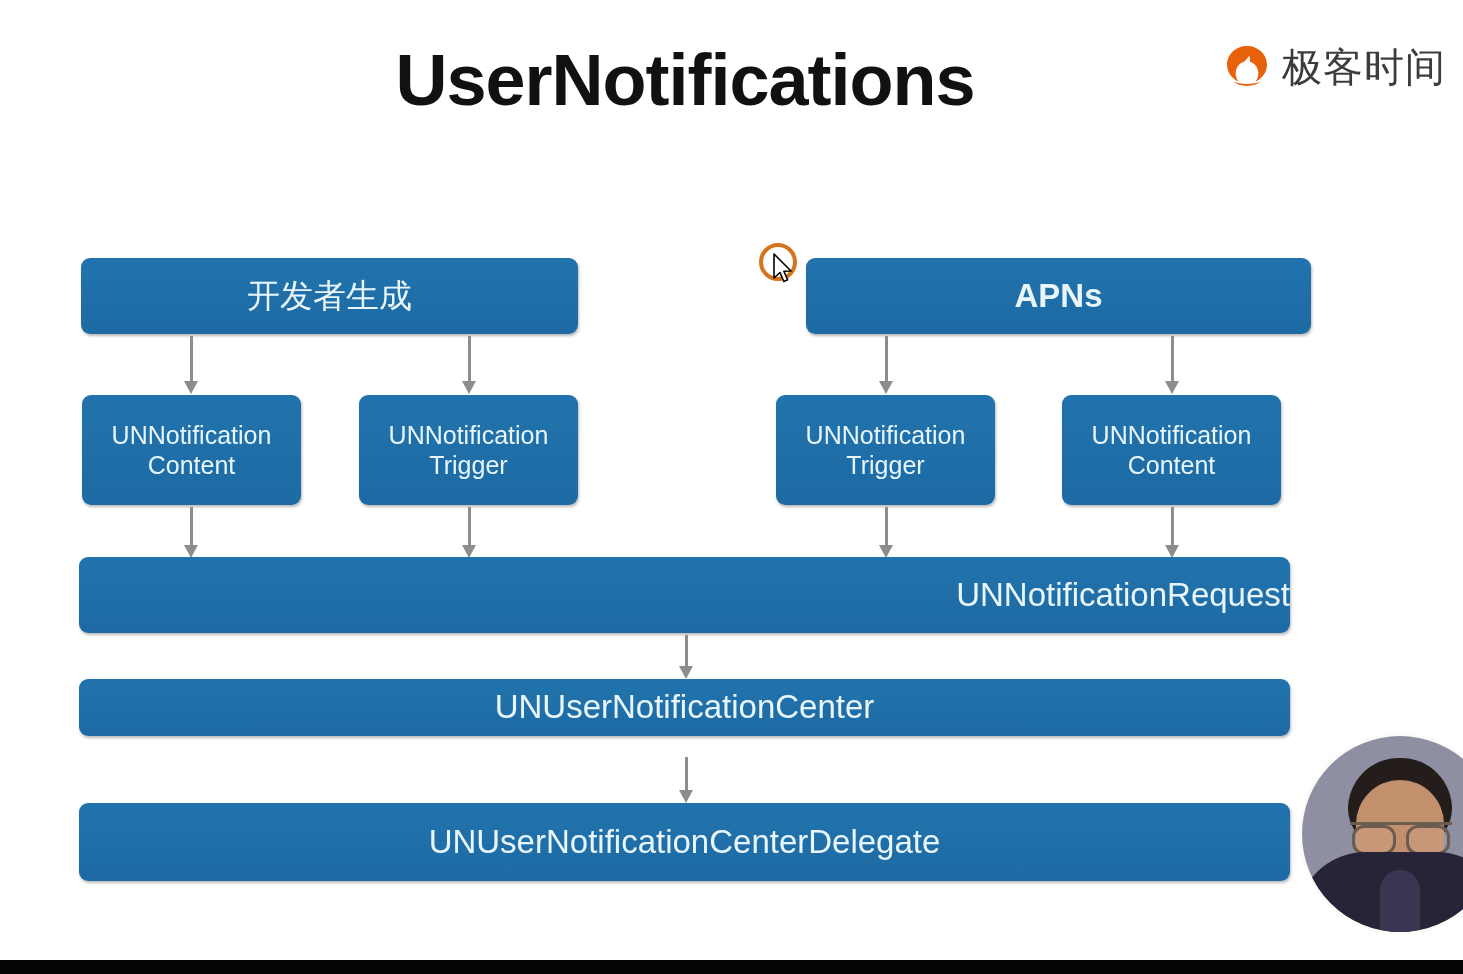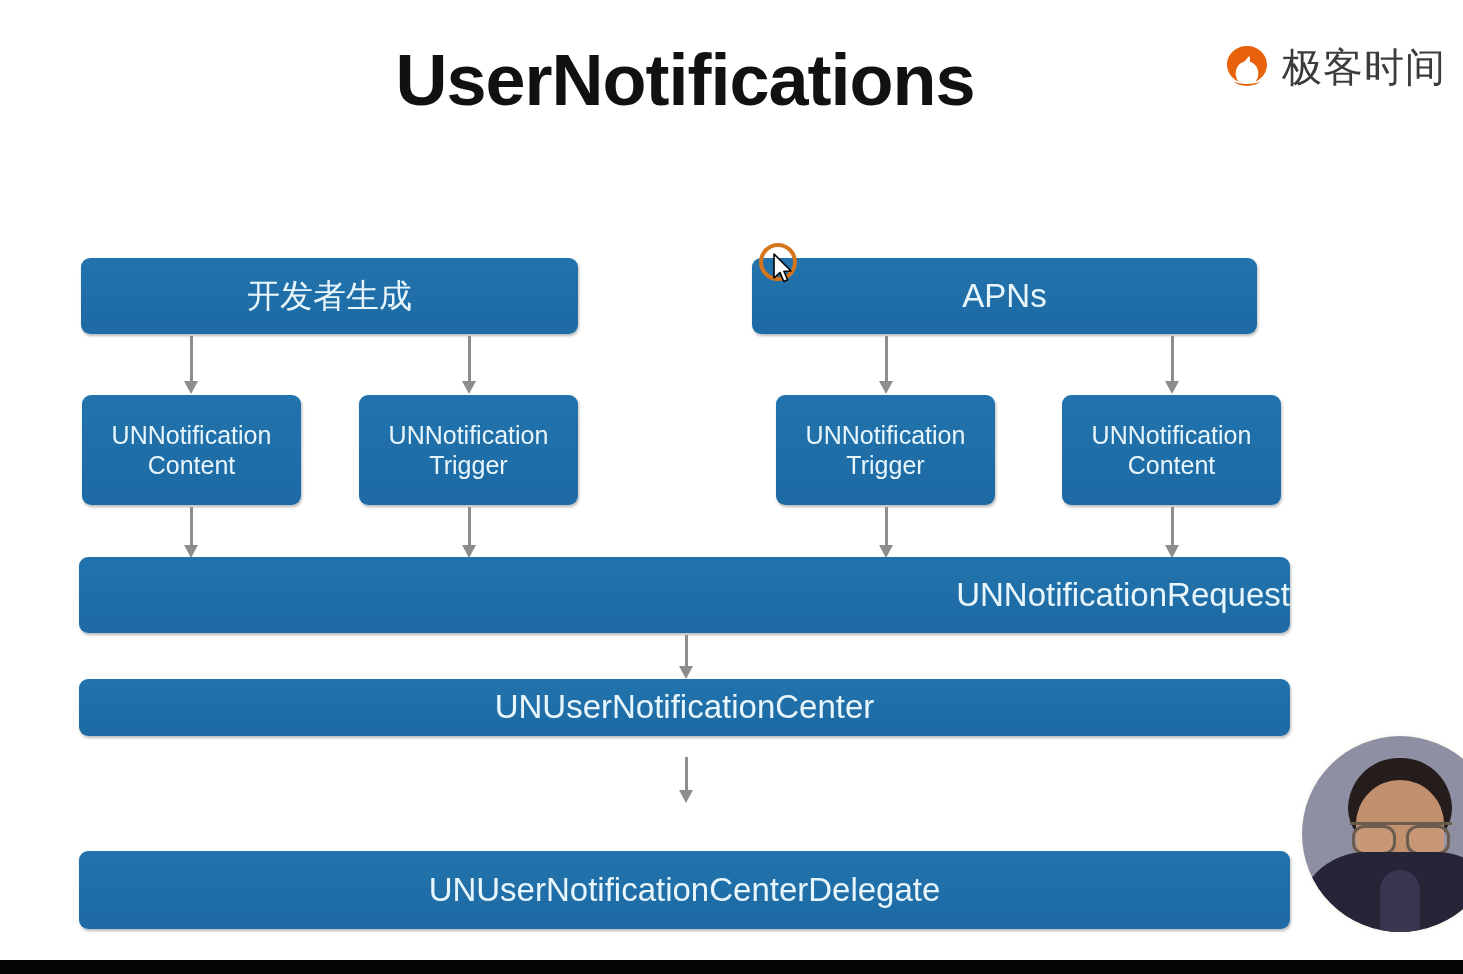--- a/index.html
+++ b/index.html
@@ -217,21 +217,21 @@
         <path d="M24.6 12.5l-6.2 7.8h4.1v9.4h3.4V12.5z" fill="#ffffff"></path>
       </svg>
     </span>
     <span id="brand-text">极客时间</span>
   </div>
 
   <div class="node head" style="left:81px; top:258px; width:497px; height:76px;">
     <span>开发者生成</span>
   </div>
 
-  <div class="node head" style="left:752px; top:258px; width:505px; height:76px;">
+  <div class="node head" style="left:806px; top:258px; width:505px; height:76px;font-weight:bold;">
     <span>APNs</span>
   </div>
 
   <div class="arrow" style="left:183px; top:336px; height:58px;">
     <div class="shaft" style="height:45px;"></div>
       <div class="head" style="top:45px;"></div>
   </div>
   <div class="arrow" style="left:461px; top:336px; height:58px;">
     <div class="shaft" style="height:45px;"></div>
       <div class="head" style="top:45px;"></div>
@@ -301,21 +301,21 @@
 
   <div class="node bar" style="left:79px; top:679px; width:1211px; height:57px;">
     <span>UNUserNotificationCenter</span>
   </div>
 
   <div class="arrow" style="left:678px; top:757px; height:46px;">
     <div class="shaft" style="height:33px;"></div>
       <div class="head" style="top:33px;"></div>
   </div>
 
-  <div class="node bar" style="left:79px; top:803px; width:1211px; height:78px;margin-top:48px;">
+  <div class="node bar" style="left:79px; top:803px; width:1211px; height:78px;">
     <span>UNUserNotificationCenterDelegate</span>
   </div>
 
   <div id="click-ring"></div>
   <div id="cursor">
     <svg width="22" height="32" viewBox="0 0 22 32" aria-hidden="true">
       <path d="M2 1 L2 25 L8 19.5 L11.8 28.5 L15.6 26.8 L11.9 18.2 L19 18 Z" fill="#ffffff" stroke="#000000" stroke-width="1.6" stroke-linejoin="round"></path>
     </svg>
   </div>
 

